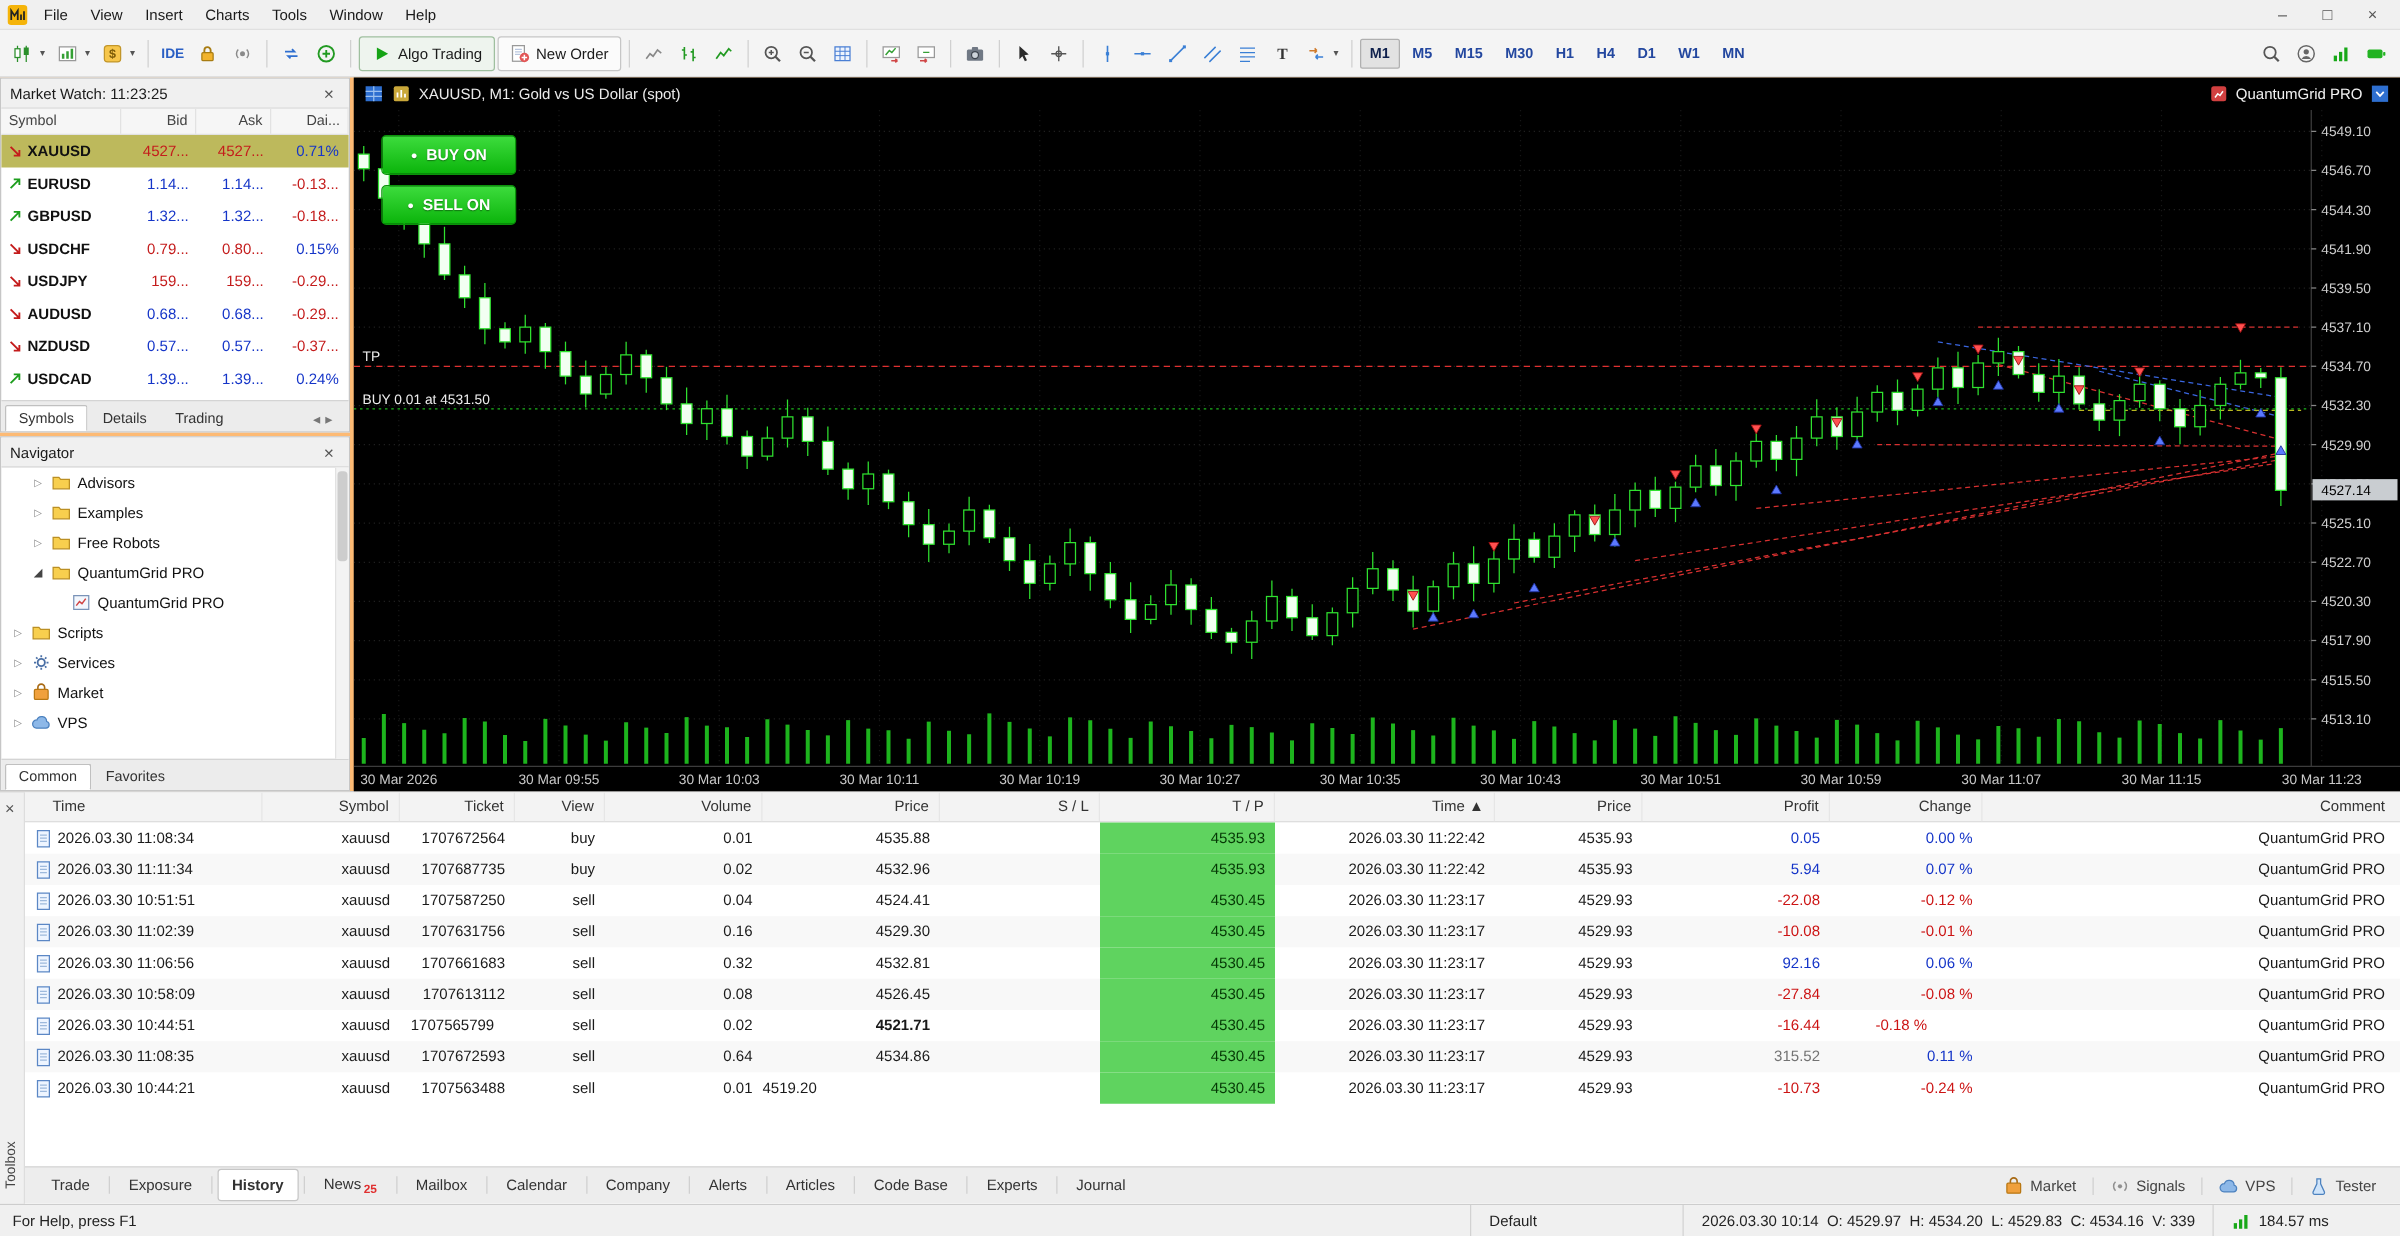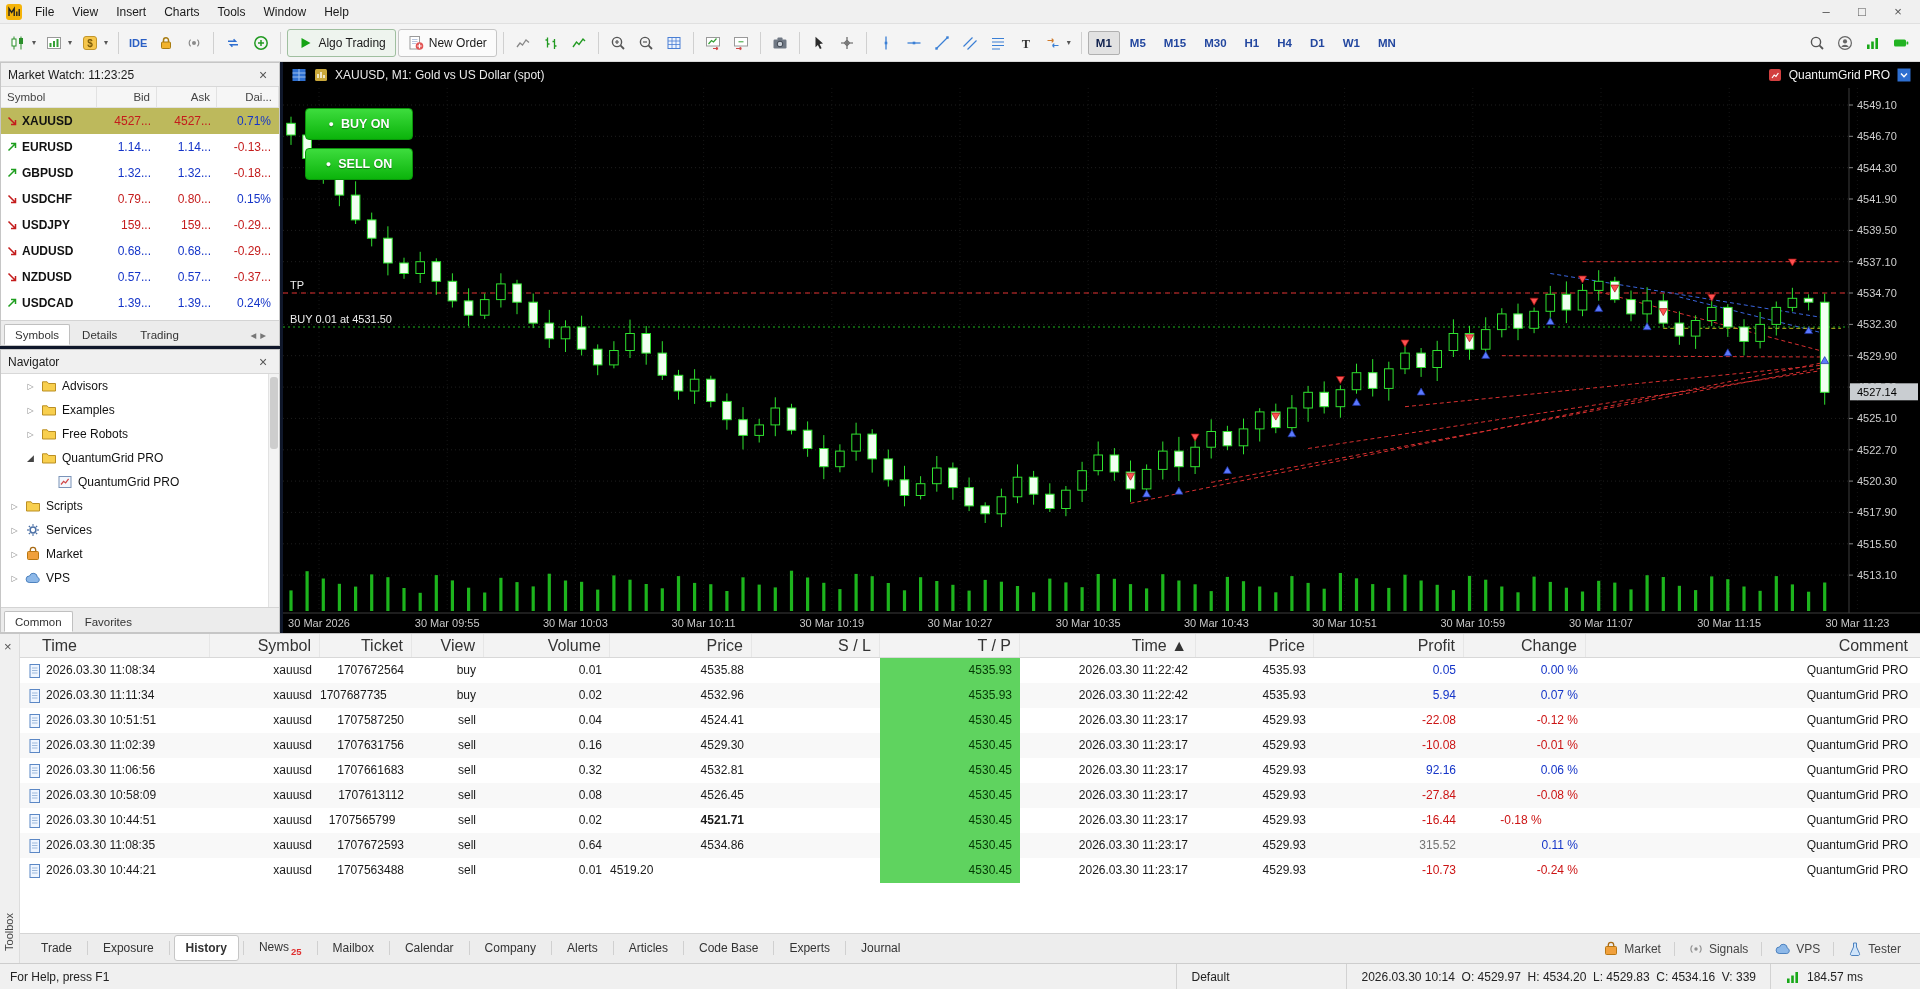--- a/index.html
+++ b/index.html
@@ -22,21 +22,21 @@
   .tbtn.pressed{background:#eef4ee;border-color:#9fbf9f;}
   .tlabel{font-size:12px;color:#1a1a1a;}
   .ttext{font-weight:bold;font-size:11px;}
   .caret{font-size:8px;color:#555;margin-left:1px;}
   .tsep{width:1px;height:22px;background:#d0d0d0;margin:0 4px;}
   .tf{color:#23479f;font-weight:bold;font-size:11.5px;padding:5px 7px;border:1px solid transparent;border-radius:2px;}
   .tf.active{background:#e2e2e2;border-color:#b0b0b0;color:#10214d;}
   .tspacer{flex:1;}
 
   
-  .main{display:flex;height:571px;gap:3px;background:#0f172a;}
+  .main{display:flex;height:571px;gap:3px;background:#fdba74;}
   .leftcol{width:280px;display:flex;flex-direction:column;gap:3px;}
   .panel{background:#fff;border:1px solid #c6c6c6;display:flex;flex-direction:column;overflow:hidden;}
   .panel.mw{height:284px;}
   .panel.nav{flex:1;}
   .panel-header{height:24px;flex:0 0 24px;background:#f0f0f0;border-bottom:1px solid #d8d8d8;display:flex;align-items:center;padding:0 7px;color:#1a1a1a;}
   .panel-close{margin-left:auto;width:18px;text-align:center;color:#555;font-size:14px;line-height:18px;}
 
   .mw-hdr{display:flex;height:21px;flex:0 0 21px;background:#f6f6f6;border-bottom:1px solid #e2e2e2;color:#444;font-size:11.5px;align-items:center;}
   .mw-hdr span{border-right:1px solid #e2e2e2;height:100%;display:flex;align-items:center;}
   .mw-row{display:flex;height:26px;flex:0 0 26px;align-items:center;}
@@ -64,21 +64,21 @@
   .oct{position:absolute;left:22px;width:108px;height:32px;background:linear-gradient(#3ddc3d,#0bb40b);color:#fff;font-weight:bold;font-size:12.5px;display:flex;align-items:center;justify-content:center;gap:7px;border-radius:4px;border:1px solid #0a940a;text-shadow:0 1px 1px rgba(0,0,0,.4);}
   .oct .dot{font-size:9px;}
   #buy-btn{top:46px;} #sell-btn{top:86px;}
 
   
   .toolbox{height:330px;display:flex;background:#f0f0f0;border-top:1px solid #c6c6c6;}
   .tb-strip{width:20px;flex:0 0 20px;position:relative;border-right:1px solid #ddd;background:#f0f0f0;}
   .tb-x{position:absolute;top:5px;left:4px;font-size:13px;color:#555;}
   .tb-vlabel{position:absolute;bottom:12px;left:3px;writing-mode:vertical-rl;transform:rotate(180deg);font-size:11px;color:#444;}
   .tb-main{flex:1;display:flex;flex-direction:column;background:#fff;overflow:hidden;}
-  .tb-hdr{display:flex;height:24px;flex:0 0 24px;background:#f3f3f3;border-bottom:1px solid #d8d8d8;color:#333;font-size:16px;align-items:center;}
+  .tb-hdr{display:flex;height:24px;flex:0 0 24px;background:#f3f3f3;border-bottom:1px solid #d8d8d8;color:#333;font-size:12px;align-items:center;}
   .hc{line-height:23px;text-align:right;padding-right:8px;border-right:1px solid #e6e6e6;height:100%;}
   .tb-row{display:flex;height:25px;flex:0 0 25px;align-items:center;background:#fff;}
   .tb-row.alt{background:#f8f8f8;}
   .cell{line-height:25px;text-align:right;padding-right:8px;color:#1a1a1a;white-space:nowrap;overflow:hidden;}
   .cell.tp{background:#5fd35f;color:#053805;}
   .tb-summary{height:25px;flex:0 0 25px;background:#e4e4e4;border-top:1px solid #cfcfcf;display:flex;align-items:center;font-weight:bold;gap:18px;padding-left:8px;position:relative;color:#111;}
   .tb-total{position:absolute;left:1130px;width:130px;text-align:right;}
   .tb-tabs{margin-top:auto;height:30px;flex:0 0 30px;background:#ededed;border-top:1px solid #d5d5d5;display:flex;align-items:center;padding:0 10px;gap:2px;}
   .tb-tab{padding:5px 11px;color:#333;white-space:nowrap;}
   .tb-tab.active{background:#fff;border:1px solid #c6c6c6;border-radius:3px;font-weight:bold;}
@@ -1129,21 +1129,21 @@
         </div>
         <div class="tb-row alt">
           <div class="cell" style="width:26px;padding:0 0 0 7px">
             <svg width="16" height="16" viewBox="0 0 16 16">
               <rect x="3" y="1.5" width="9.5" height="13" fill="#eef5ff" stroke="#5b87c5"></rect>
               <path d="M5 5h5.5M5 7.5h5.5M5 10h5.5" stroke="#9db9dc"></path>
             </svg>
           </div>
           <div class="cell" style="width:164px;text-align:left;">2026.03.30 11:11:34</div>
           <div class="cell" style="width:110px;text-align:right;">xauusd</div>
-          <div class="cell" style="width:92px;text-align:left;">1707687735</div>
+          <div class="cell" style="width:92px;text-align:right;">1707687735</div>
           <div class="cell" style="width:72px;text-align:right;">buy</div>
           <div class="cell" style="width:126px;text-align:right;">0.02</div>
           <div class="cell" style="width:142px;text-align:right;">4532.96</div>
           <div class="cell" style="width:128px;text-align:right;"></div>
           <div class="cell tp" style="width:140px;text-align:right;">4535.93</div>
           <div class="cell" style="width:176px;text-align:right;">2026.03.30 11:22:42</div>
           <div class="cell" style="width:118px;text-align:right;">4535.93</div>
           <div class="cell" style="width:150px;text-align:right;color:#1535c8;">5.94</div>
           <div class="cell" style="width:122px;text-align:right;color:#1535c8;">0.07 %</div>
           <div class="cell" style="flex:1;padding-right:12px">QuantumGrid PRO</div>

